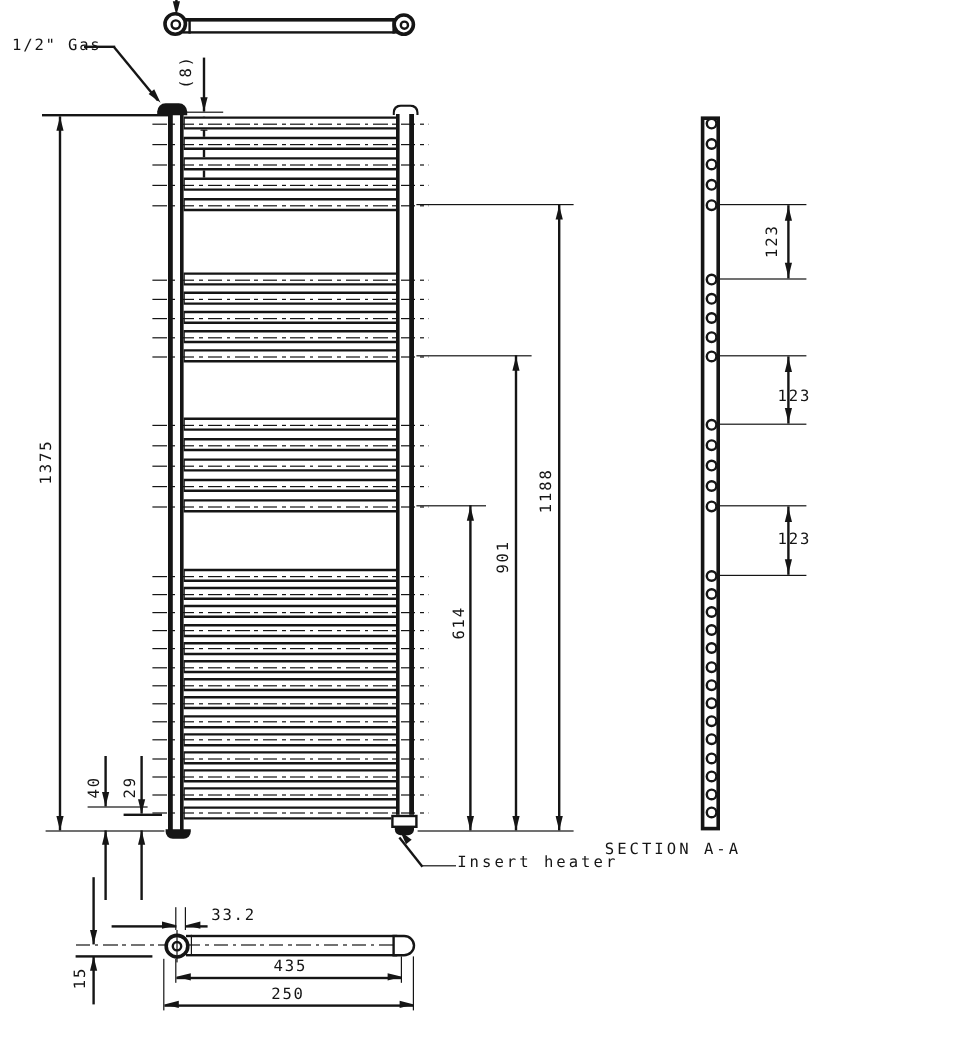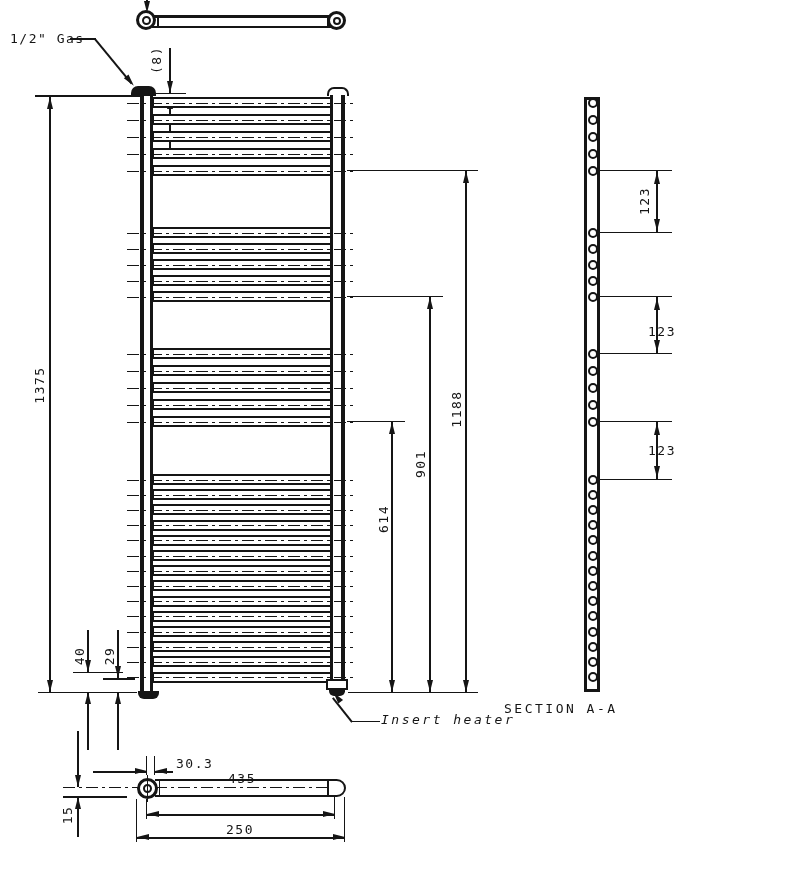--- a/index.html
+++ b/index.html
@@ -163,21 +163,21 @@
   <div class="ar ar-up" style="left:84.5px;top:692px;"></div>
   <div class="vt" style="left:79px;top:656px;">40</div>
 
   <div class="ln" style="left:103px;top:678px;width:32px;height:1.5px;"></div>
   <div class="ln" style="left:117.2px;top:630px;width:1.5px;height:48px;"></div>
   <div class="ar ar-down" style="left:114.5px;top:666px;"></div>
   <div class="ln" style="left:117.2px;top:692px;width:1.5px;height:58px;"></div>
   <div class="ar ar-up" style="left:114.5px;top:692px;"></div>
   <div class="vt" style="left:109px;top:656px;">29</div>
 
-  <div class="txl wide" style="left:381px;top:719px;font-style:italic;">Insert heater</div>
+  <div class="txl wide" style="left:381px;top:719px;">Insert heater</div>
   <div class="ln" style="left:352px;top:720.5px;width:28px;height:1.5px;"></div>
   <div class="ln" style="left:333px;top:697px;width:31px;height:1.5px;transform:rotate(51.6deg);transform-origin:left center;"></div>
   <div class="ar ar-right" style="left:330.5px;top:693.5px;transform:rotate(-128deg);"></div>
 
   <div>
     <div class="barrect" style="left:584px;top:97px;width:16px;height:595px;"></div>
     <div id="section-holes">
         <div class="hole" style="top: 97.5px;"></div>
         <div class="hole" style="top: 114.5px;"></div>
         <div class="hole" style="top: 131.5px;"></div>
@@ -243,28 +243,28 @@
     <div class="ring2" style="left:142.5px;top:783.5px;width:9px;height:9px;"></div>
     <div class="ln" style="left:146.5px;top:774.5px;width:1.2px;height:27px;"></div>
   </div>
 
   <div class="ln" style="left:93px;top:771px;width:54px;height:1.5px;"></div>
   <div class="ar ar-right" style="left:135px;top:768.2px;"></div>
   <div class="ln" style="left:146.3px;top:756px;width:1.2px;height:19px;"></div>
   <div class="ln" style="left:154.3px;top:756px;width:1.2px;height:19px;"></div>
   <div class="ar ar-left" style="left:155px;top:768.2px;"></div>
   <div class="ln" style="left:155px;top:771px;width:18px;height:1.5px;"></div>
-  <div class="txl" style="left:176px;top:763px;">30.3</div>
+  <div class="txl" style="left:176px;top:763px;">33.2</div>
 
   <div class="ln" style="left:146.3px;top:799px;width:1.2px;height:20px;"></div>
   <div class="ln" style="left:334.3px;top:797px;width:1.2px;height:22px;"></div>
   <div class="ln" style="left:147px;top:814px;width:188px;height:1.5px;"></div>
   <div class="ar ar-left" style="left:147px;top:811.2px;"></div>
   <div class="ar ar-right" style="left:323px;top:811.2px;"></div>
-  <div class="tx" style="left:242px;top:778px;">435</div>
+  <div class="tx" style="left:242px;top:806px;">435</div>
 
   <div class="ln" style="left:136.3px;top:799px;width:1.2px;height:43px;"></div>
   <div class="ln" style="left:344.3px;top:797px;width:1.2px;height:45px;"></div>
   <div class="ln" style="left:137px;top:837px;width:208px;height:1.5px;"></div>
   <div class="ar ar-left" style="left:137px;top:834.2px;"></div>
   <div class="ar ar-right" style="left:333px;top:834.2px;"></div>
   <div class="tx" style="left:240px;top:829px;">250</div>
 
   <div class="ln" style="left:77.3px;top:731px;width:1.5px;height:56px;"></div>
   <div class="ar ar-down" style="left:74.5px;top:775.3px;"></div>

